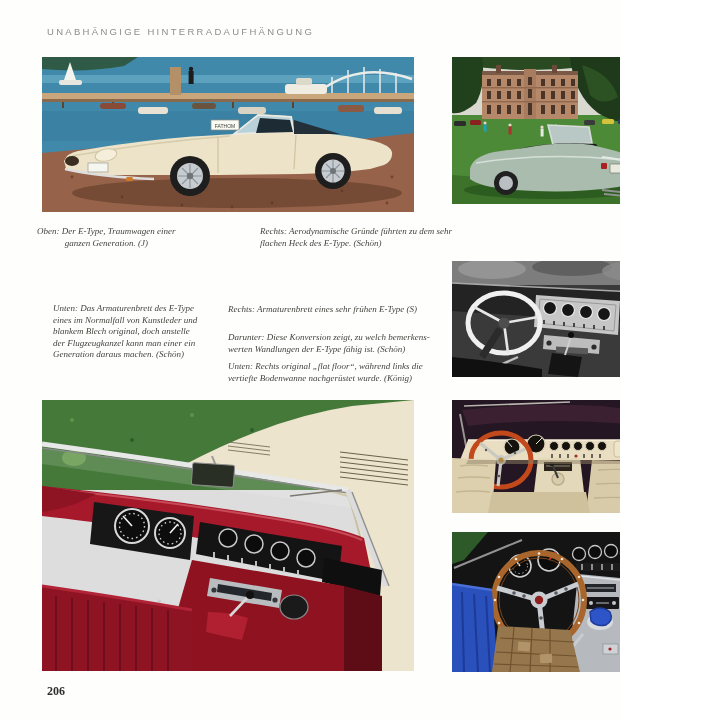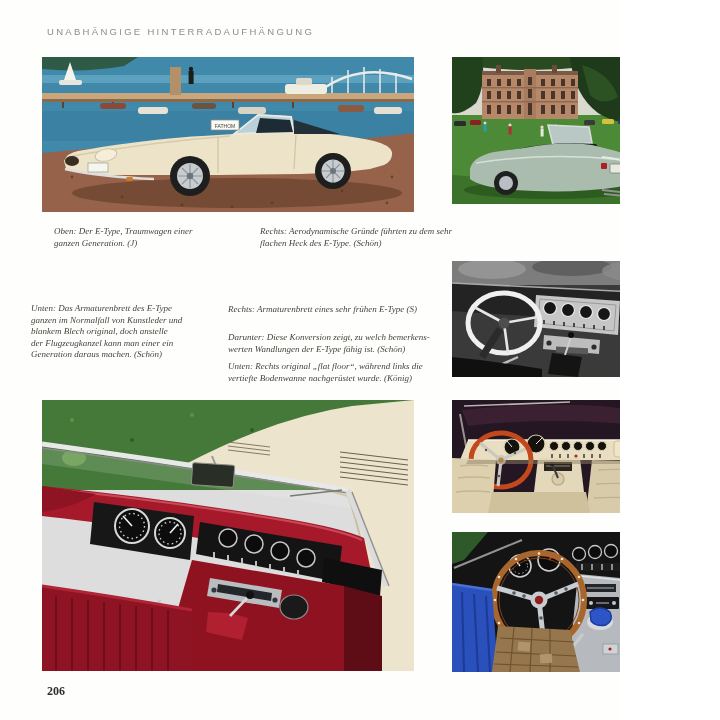--- a/index.html
+++ b/index.html
@@ -448,33 +448,33 @@
         <g stroke="#6f522f" stroke-width="1.2">
           <path d="M48,106 L122,110 M44,120 L124,124 M42,132 L126,135"></path>
           <path d="M62,95 L58,140 M80,96 L78,140 M98,97 L98,140"></path>
         </g>
         <rect x="66" y="110" width="12" height="9" fill="#b2946a" transform="rotate(4 72 114)"></rect>
         <rect x="88" y="122" width="12" height="9" fill="#b2946a" transform="rotate(-3 94 126)"></rect>
       </g>
     </svg>
   </figure>
 
-  <div class="cap" style="left:54px;top:226px;">
+  <div class="cap" style="left:37px;top:226px;text-align:center;">
     <div>Oben: Der E-Type, Traumwagen einer</div>
     <div>ganzen Generation. (J)</div>
   </div>
 
   <div class="cap" style="left:228px;top:226px;margin-left:32px;">
     <div>Rechts: Aerodynamische Gründe führten zu dem sehr</div>
     <div>flachen Heck des E-Type. (Schön)</div>
   </div>
 
-  <div class="cap" style="left:31px;top:303px;">
+  <div class="cap" style="left:53px;top:303px;">
     <div>Unten: Das Armaturenbrett des E-Type</div>
-    <div>ganzen im Normalfall von Kunstleder und</div>
+    <div>eines im Normalfall von Kunstleder und</div>
     <div>blankem Blech original, doch anstelle</div>
     <div>der Flugzeugkanzel kann man einer ein</div>
     <div>Generation daraus machen. (Schön)</div>
   </div>
 
   <div class="cap" style="left:228px;top:304px;">
     <div>Rechts: Armaturenbrett eines sehr frühen E-Type (S)</div>
   </div>
 
   <div class="cap" style="left:228px;top:332px;">

